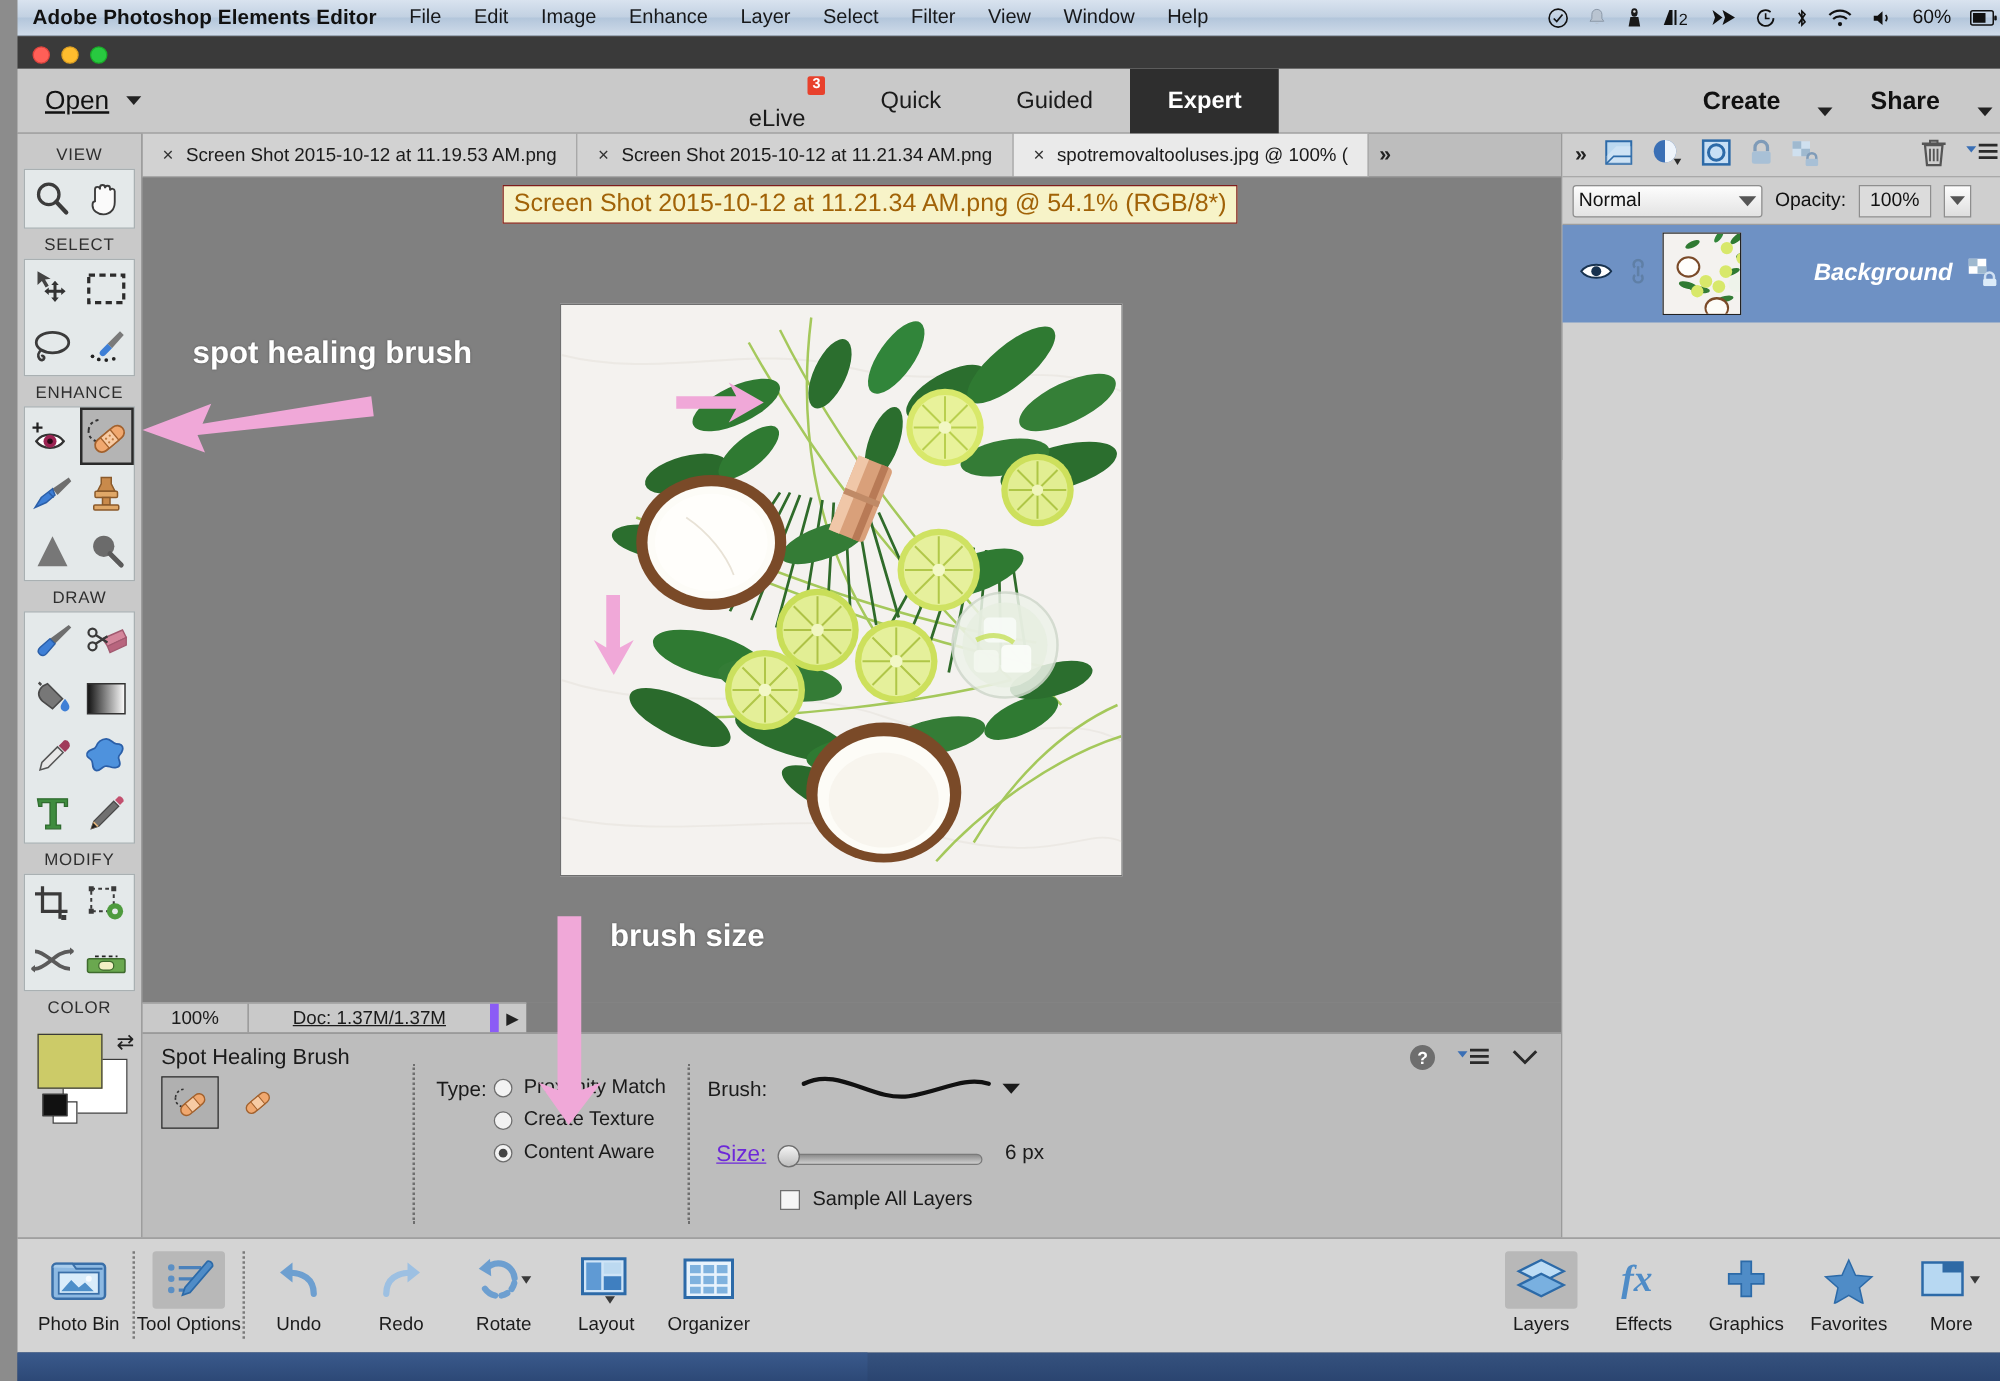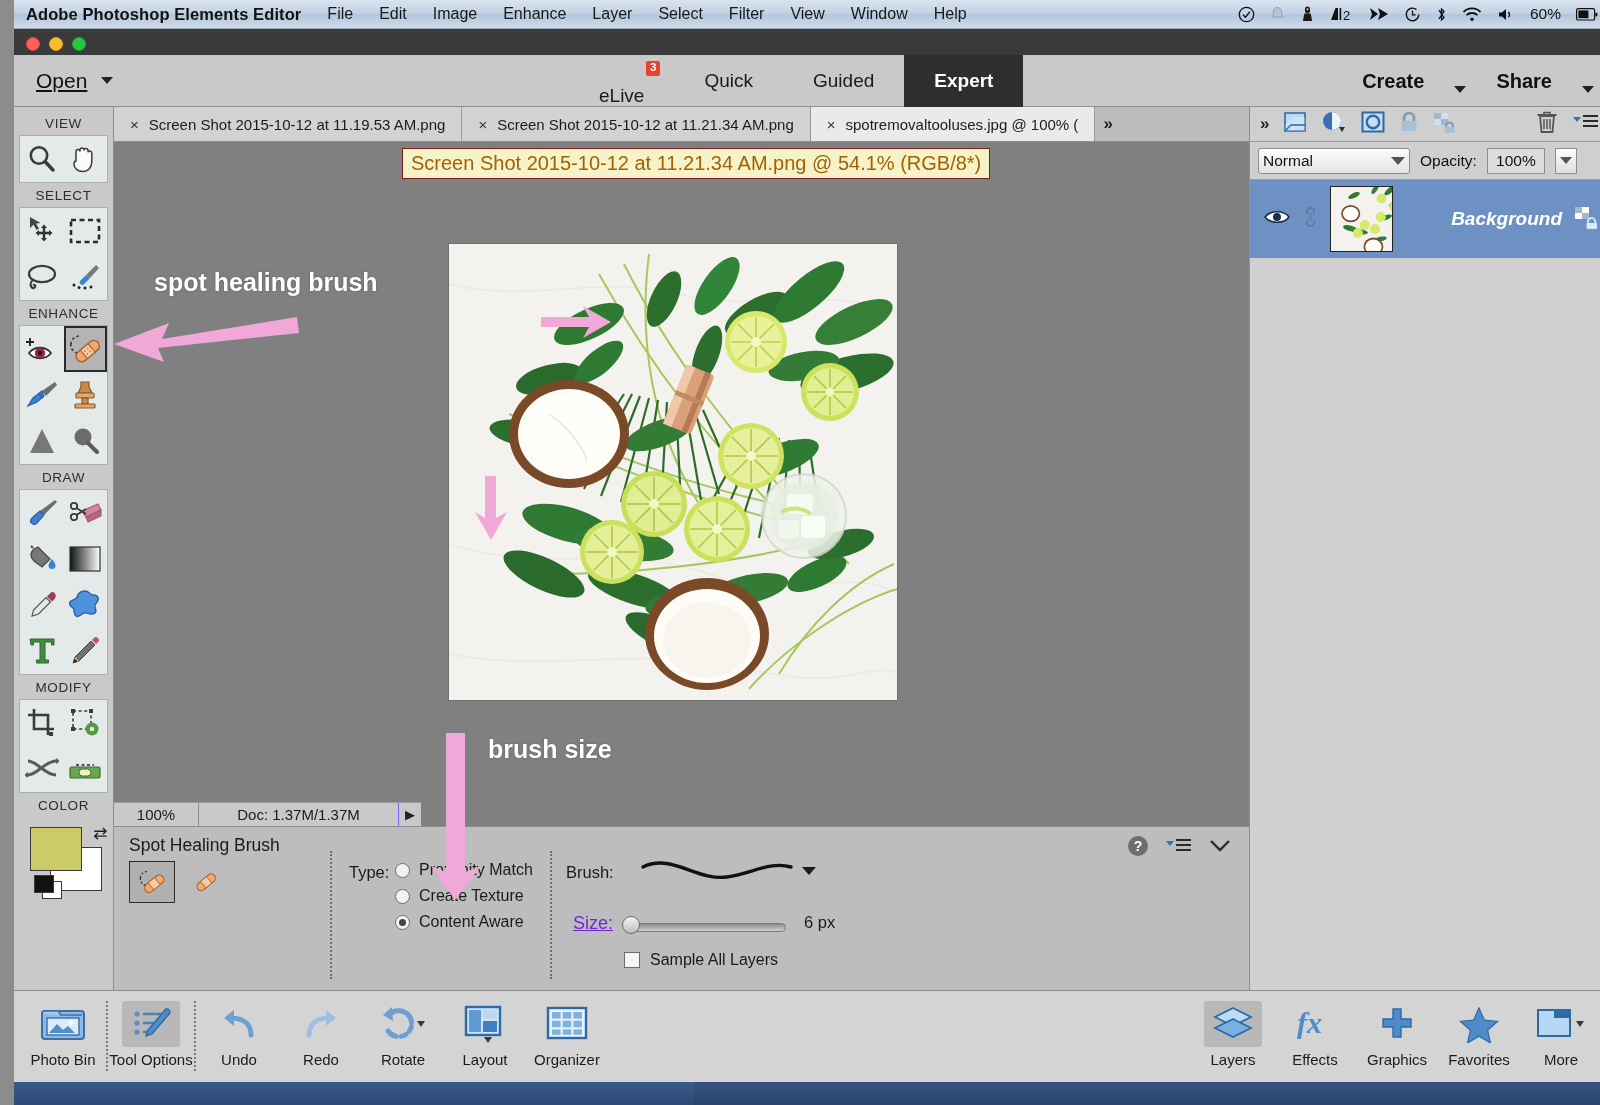--- a/index.html
+++ b/index.html
@@ -111,21 +111,21 @@
     font-size: 20px; padding: 3px 8px; white-space: nowrap; z-index: 25;
   }
 
   
   .statusbar {
     position: absolute; left: 100px; top: 802px; width: 1135px; height: 24px;
     background: #808080; display: flex; align-items: stretch;
   }
   .sb-inner { display: flex; align-items: stretch; background: #c9c9c9; border-top:1px solid #9d9d9d;}
   .sb-zoom { width: 85px; display: flex; align-items: center; justify-content: center; font-size: 15px; color: #1b1b1b; border-right: 1px solid #8e8e8e;}
-  .sb-doc { width: 200px; display: flex; align-items: center; justify-content: center; font-size: 15px; color: #1b1b1b; border-right: 1px solid #8b5cf6;}
+  .sb-doc { width: 200px; display: flex; align-items: center; justify-content: center; font-size: 15px; color: #1b1b1b; border-right: 7px solid #8b5cf6; text-decoration: underline;}
   .sb-arrow { width: 22px; display: flex; align-items: center; justify-content: center; color: #222; font-size: 13px;}
 
   
   .tooloptions {
     position: absolute; left: 100px; top: 826px; width: 1135px; height: 164px;
     background: #bdbdbd; border-top: 1px solid #8e8e8e;
   }
   .to-title { position: absolute; left: 15px; top: 8px; font-size: 17.5px; color: #1b1b1b; }
   .to-icons { position: absolute; left: 15px; top: 34px; display: flex; gap: 8px; align-items: center;}
   .to-iconbtn { width: 46px; height: 42px; display: flex; align-items: center; justify-content: center;}

